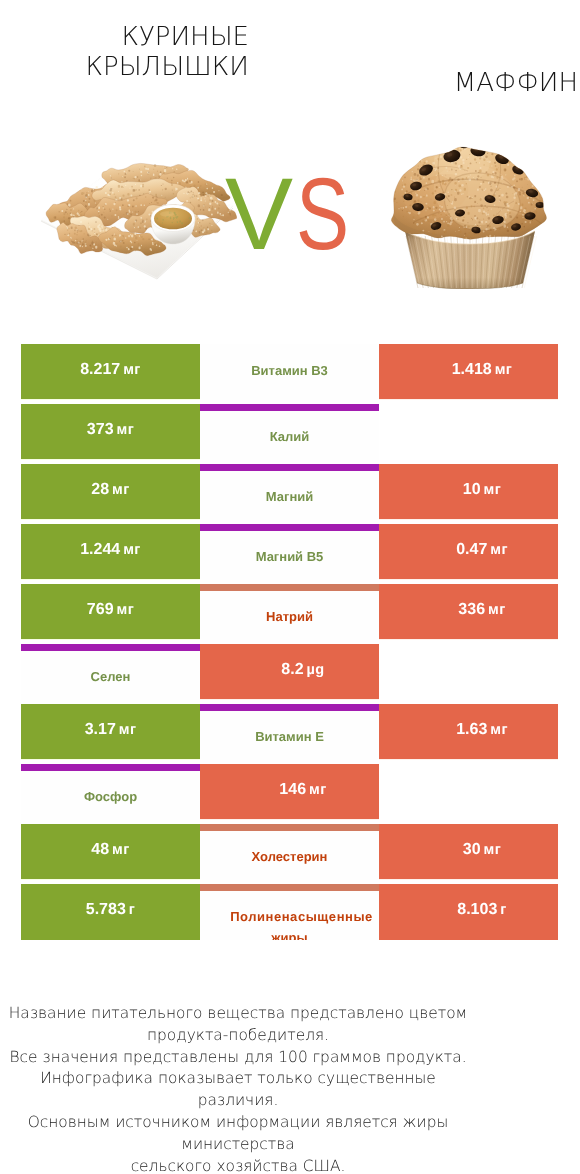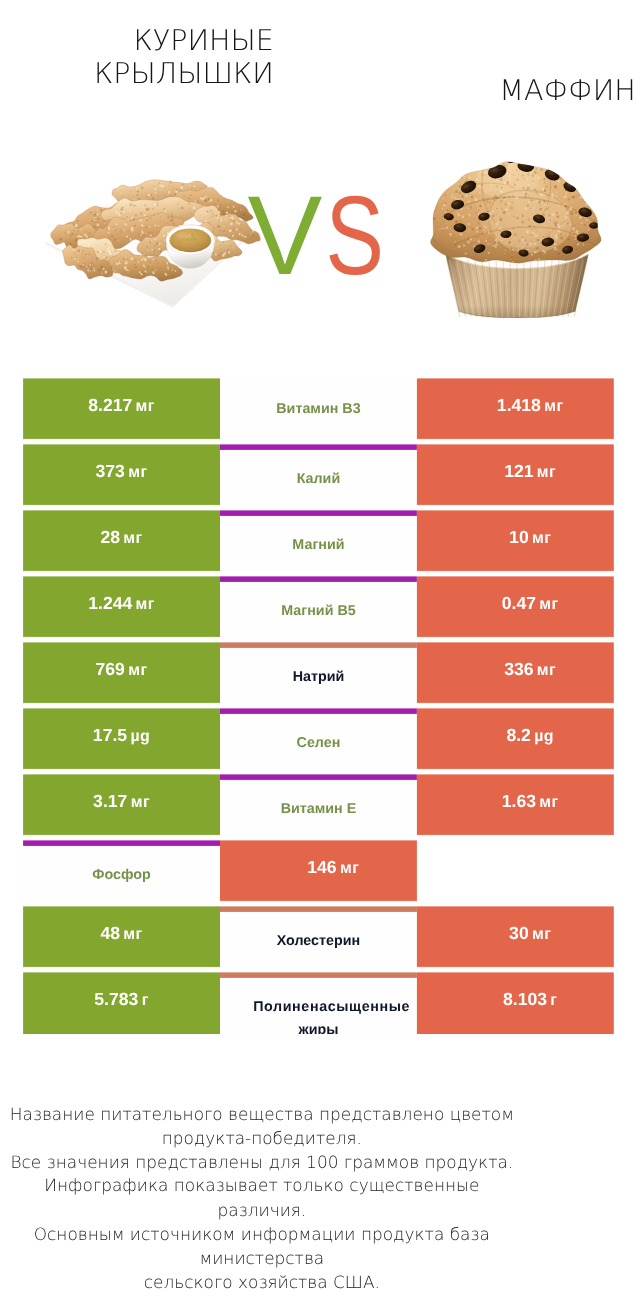--- a/index.html
+++ b/index.html
@@ -30,35 +30,35 @@
   #photo-left{position:absolute;left:41px;top:162px;}
   #photo-right{position:absolute;left:390px;top:141px;}
 
   
   .tbl{position:absolute;left:21px;top:344px;width:537px;}
   .row{position:relative;height:60px;display:flex;}
   .cell{height:56px;display:flex;align-items:flex-start;justify-content:center;
         box-sizing:border-box;padding-top:14px;}
   .c-left{width:179px;background:#83a62f;color:#fff;
           border-bottom:1px solid #f7fde4;}
-  .c-mid{width:179px;background:#fefefe;border-top:5px solid #a21caf;
+  .c-mid{width:179px;background:#fefefe;border-top:7px solid #a21caf;
          overflow:hidden;padding-top:15px;}
   .c-right{width:179px;background:#e4664a;color:#fff;
            border-bottom:1px solid #fdf2ec;padding-left:27px;}
   .c-mid.warn{border-top-color:#d07a5f;}
   .row:first-child .c-mid{border-top:none;padding-top:16px;}
   .row:last-child .c-left,.row:last-child .c-right{border-bottom:none;}
   .val{font-family:"Liberation Sans",sans-serif;font-size:16px;font-weight:700;white-space:nowrap;line-height:21px;position:relative;top:0.5px;transform:translateZ(0);}
   .val .u{font-size:14.5px;font-weight:700;margin-left:3px;letter-spacing:0.4px;}
   .lbl{font-family:"Liberation Sans",sans-serif;font-size:13px;font-weight:700;color:#76924a;text-align:center;
        line-height:21px;white-space:nowrap;transform:translateZ(0);}
   .lbl.two{white-space:normal;width:179px;}
   .lbl.two .l1{display:block;white-space:nowrap;position:relative;left:12px;letter-spacing:0.55px;}
   .lbl.two .l2{display:block;white-space:nowrap;}
-  .lbl.neg{color:#0f172a;}
+  .lbl.neg{color:#c2410c;}
 
   
   .foot{position:absolute;left:0;top:1003px;width:476px;text-align:center;
         font-family:"DejaVu Sans",sans-serif;font-weight:300;
         font-size:15.4px;line-height:21.8px;color:#232323;transform:translateZ(0);}
 </style>
 </head>
 <body>
 
 <div class="page">
@@ -316,23 +316,20 @@
           <span class="val">1.418<span class="u">мг</span></span>
         </div>
       </div>
       <div class="row">
         <div class="cell c-left">
           <span class="val">373<span class="u">мг</span></span>
         </div>
         <div class="cell c-mid">
           <span class="lbl">Калий</span>
         </div>
-        <div class="cell c-right">
-          <span class="val">121<span class="u">мг</span></span>
-        </div>
       </div>
       <div class="row">
         <div class="cell c-left">
           <span class="val">28<span class="u">мг</span></span>
         </div>
         <div class="cell c-mid">
           <span class="lbl">Магний</span>
         </div>
         <div class="cell c-right">
           <span class="val">10<span class="u">мг</span></span>
@@ -354,23 +351,20 @@
           <span class="val">769<span class="u">мг</span></span>
         </div>
         <div class="cell c-mid warn">
           <span class="lbl neg">Натрий</span>
         </div>
         <div class="cell c-right">
           <span class="val">336<span class="u">мг</span></span>
         </div>
       </div>
       <div class="row">
-        <div class="cell c-left">
-          <span class="val">17.5<span class="u">µg</span></span>
-        </div>
         <div class="cell c-mid">
           <span class="lbl">Селен</span>
         </div>
         <div class="cell c-right">
           <span class="val">8.2<span class="u">µg</span></span>
         </div>
       </div>
       <div class="row">
         <div class="cell c-left">
           <span class="val">3.17<span class="u">мг</span></span>
@@ -415,17 +409,17 @@
           <span class="val">8.103<span class="u">г</span></span>
         </div>
       </div>
     </div>
 
   <div class="foot" id="footer">
       <div>Название питательного вещества представлено цветом</div>
       <div>продукта-победителя.</div>
       <div>Все значения представлены для 100 граммов продукта.</div>
       <div>Инфографика показывает только существенные различия.</div>
-      <div>Основным источником информации продукта база министерства</div>
+      <div>Основным источником информации является жиры министерства</div>
       <div>сельского хозяйства США.</div>
     </div>
 
 </div>
 
 </body></html>

